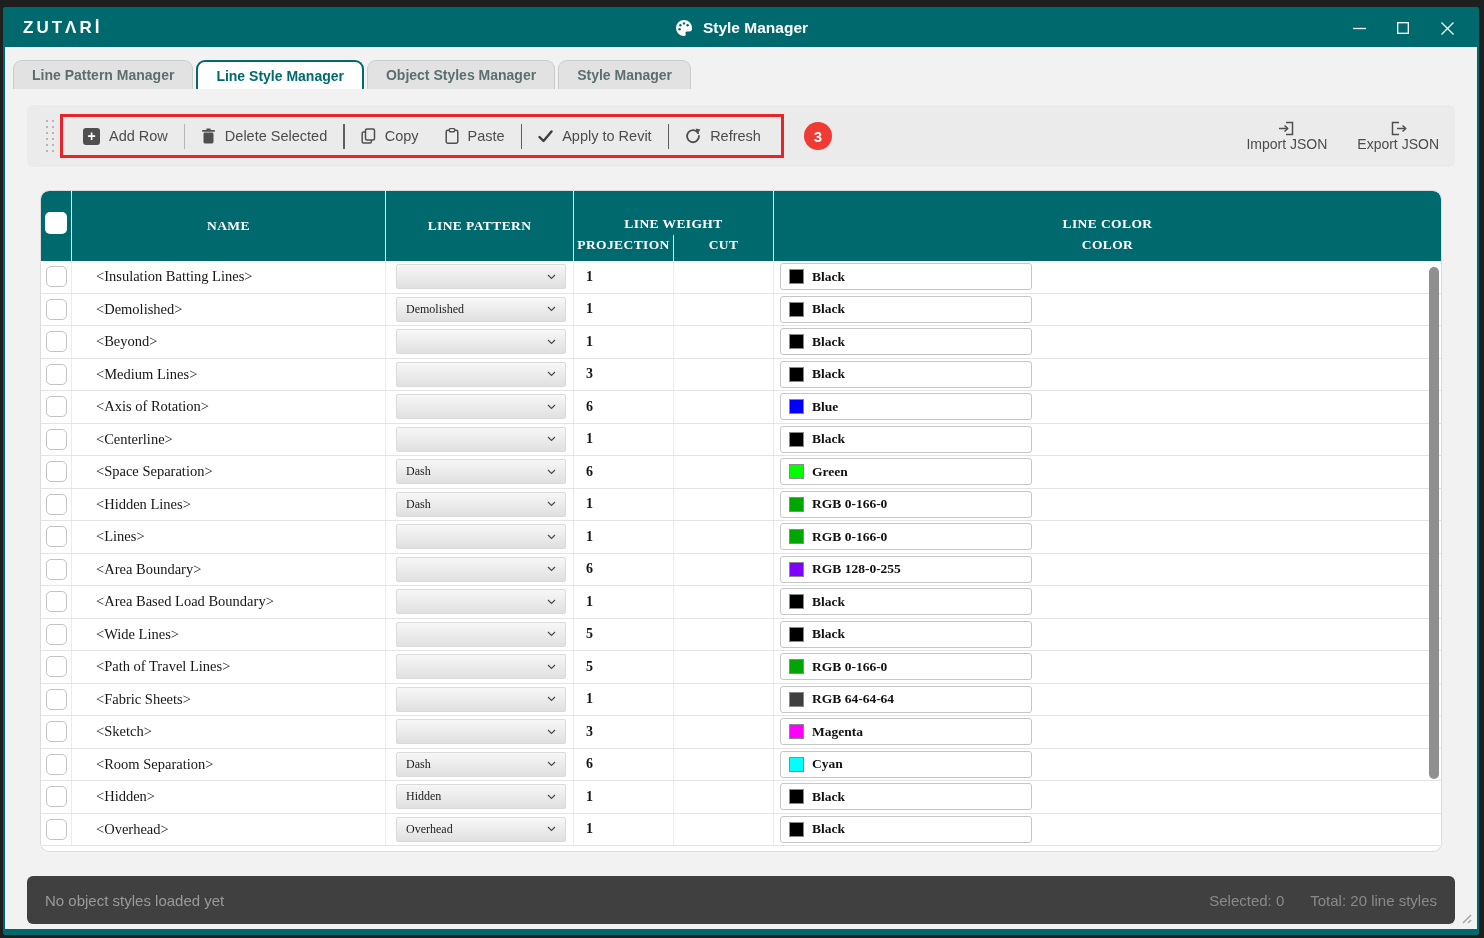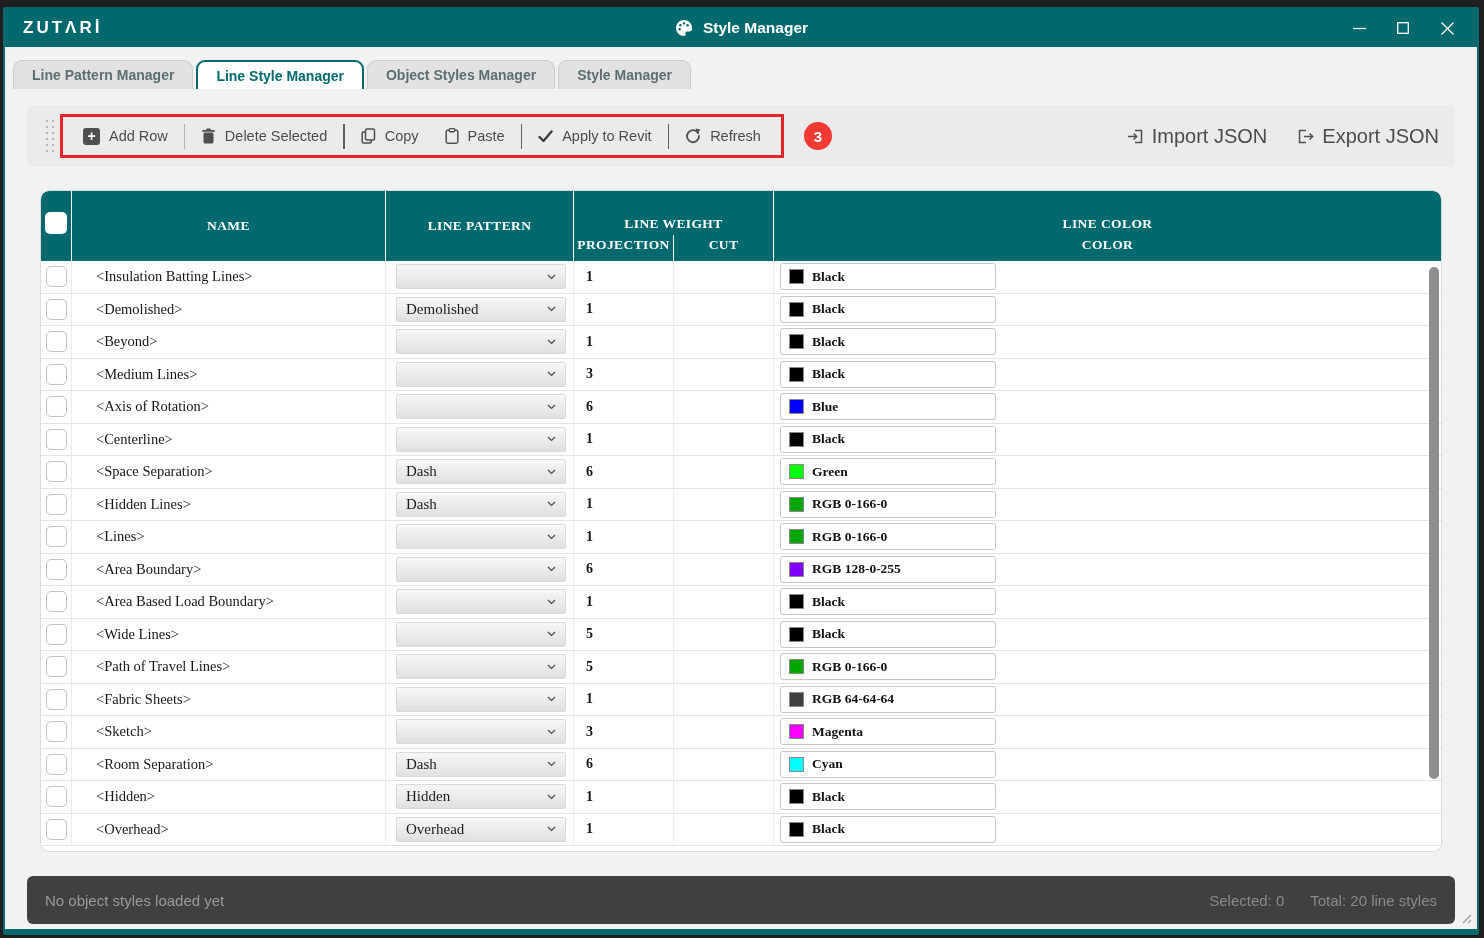--- a/index.html
+++ b/index.html
@@ -64,21 +64,21 @@
   .tb-btn{display:flex;align-items:center;gap:9px;padding:0 13px;font-size:14.5px;color:#4c4c4c;cursor:default;white-space:nowrap;}
   .sep{width:1.5px;height:25px;background:#5f5f5f;margin:0 3px;}
   .sep.light{background:#b5b5b5;width:1px;}
   .plus-box{width:17px;height:17px;background:#4f4f4f;border-radius:3px;color:#fff;display:flex;align-items:center;justify-content:center;font-size:14px;font-weight:bold;line-height:1;}
   .badge{
     width:28px;height:28px;border-radius:50%;background:#ef3b33;color:#fff;
     display:flex;align-items:center;justify-content:center;
     font-size:15px;font-weight:600;margin-left:24px;
   }
   .json-actions{margin-left:auto;display:flex;gap:30px;}
-  .json-btn{display:flex;align-items:center;gap:8px;font-size:20px;color:#4c4c4c;cursor:default;}
+  .json-btn{display:flex;align-items:center;gap:0;font-size:14px;color:#4c4c4c;cursor:default;flex-direction:column;}
   
   .table-card{
     margin:24px 36px 0;height:660px;background:#fff;border-radius:8px;
     position:relative;box-shadow:0 0 0 1px #dcdcdc;overflow:hidden;font-family:Liberation Serif, serif;
   }
   .thead{
     display:grid;grid-template-columns:30px 314px 188px 100px 100px 1fr;
     grid-template-rows:44px 26px;
     background:#00696e;color:#fff;border-radius:8px 8px 0 0;
     font-weight:bold;font-size:13.5px;letter-spacing:.4px;
@@ -97,25 +97,25 @@
   }
   .cell{display:flex;align-items:center;box-sizing:border-box;}
   .vline{border-left:1px solid #ececec;}
   .row-checkbox{width:21px;height:21px;border:1.5px solid #c3c3c3;border-radius:5px;background:#fff;margin:auto;box-sizing:border-box;}
   .name-cell{padding-left:24px;font-size:14.5px;color:#161616;}
   .select{
     margin-left:10px;width:170px;height:25px;box-sizing:border-box;
     background:linear-gradient(#f7f7f7,#e0e0e0);
     border:1px solid #dadada;border-radius:2px;
     display:flex;align-items:center;justify-content:space-between;
-    padding:0 9px;font-size:15px;color:#1c1c1c;cursor:default;
+    padding:0 9px;font-size:12px;color:#1c1c1c;cursor:default;
   }
   .weight-cell{padding-left:12px;font-weight:600;font-size:14px;color:#161616;}
   .color-widget{
-    margin-left:6px;width:216px;height:27px;box-sizing:border-box;
+    margin-left:6px;width:252px;height:27px;box-sizing:border-box;
     border:1px solid #c6c6c6;border-radius:3px;background:#fff;
     display:flex;align-items:center;gap:8px;padding:0 8px;cursor:default;
   }
   .swatch{width:15px;height:15px;border:1px solid #8a8a8a;box-sizing:border-box;flex:none;}
   .color-label{font-weight:bold;font-size:13.5px;color:#111;white-space:nowrap;}
   .scroll-thumb{
     position:absolute;right:2px;top:76px;width:10px;height:512px;
     background:#8f8f8f;border-radius:6px;
   }
   

